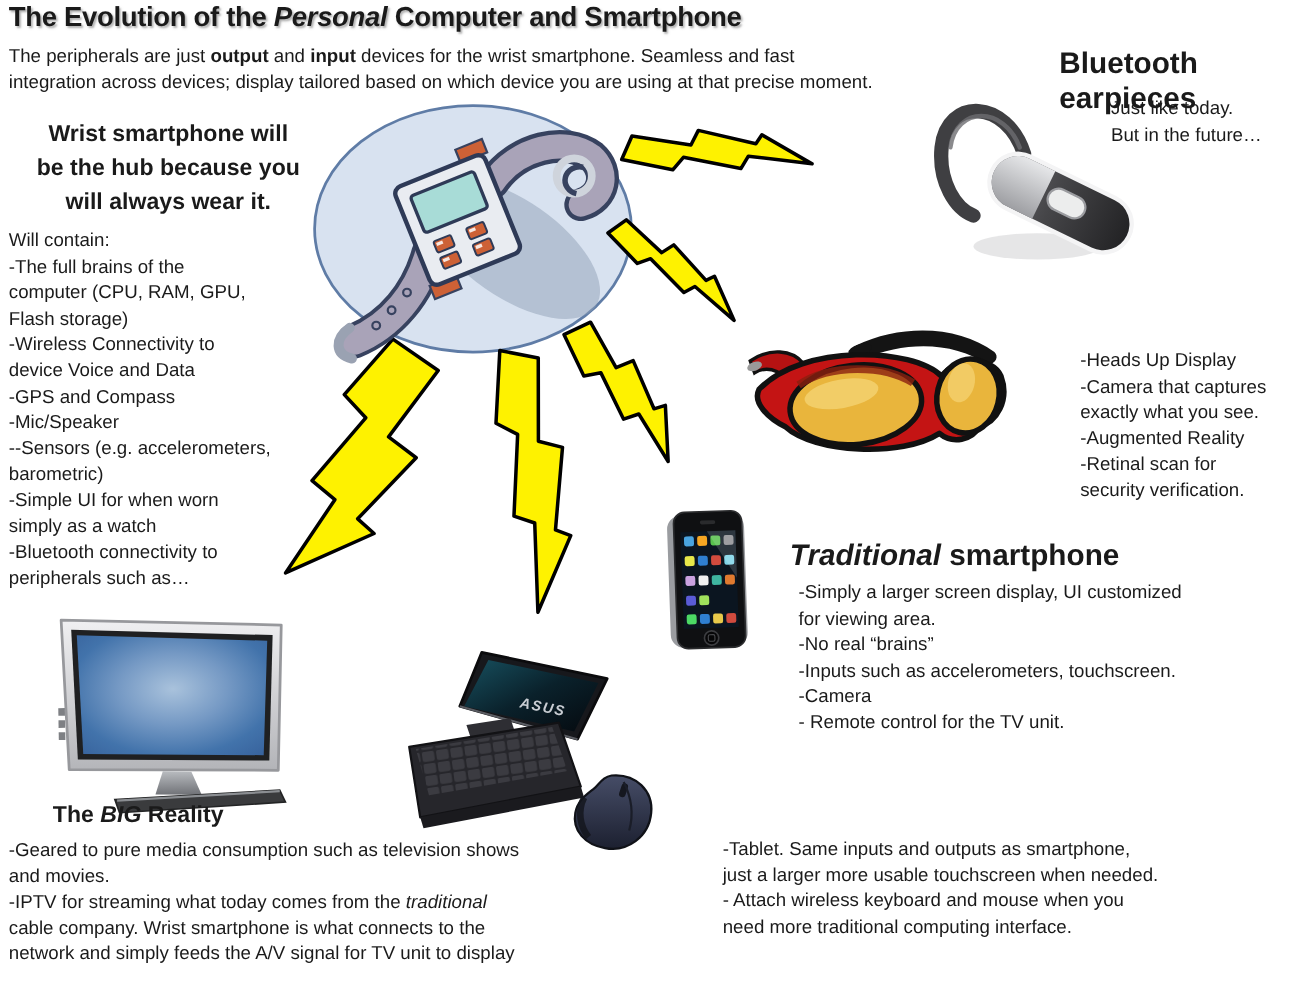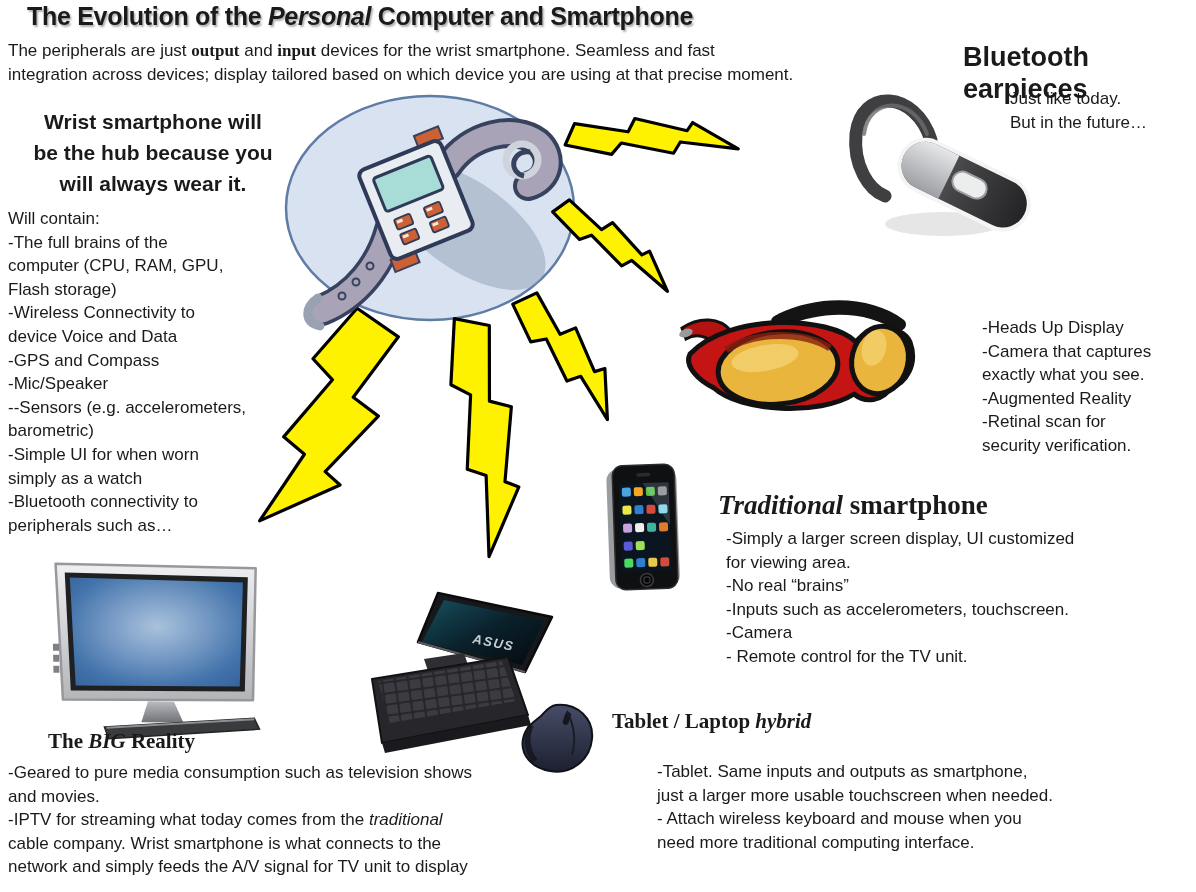--- a/index.html
+++ b/index.html
@@ -1,26 +1,26 @@
 <!DOCTYPE html>
 <html><head>
 <meta charset="utf-8">
 <style>
   html,body{margin:0;padding:0;background:#ffffff;}
   .slide{position:relative;width:1196px;height:892px;background:#ffffff;overflow:hidden;
          font-family:"Liberation Sans",sans-serif;color:#1a1a1a;}
   .art{position:absolute;left:0;top:0;}
   .txt{position:absolute;white-space:pre-line;}
   .title{font-size:25px;font-weight:bold;letter-spacing:-0.3px;
-         text-shadow:1.5px 1.5px 2px rgba(110,110,110,0.55);margin-left:19px;}
+         text-shadow:1.5px 1.5px 2px rgba(110,110,110,0.55);}
   .body{font-size:17px;line-height:23.6px;}
   .h{font-weight:bold;font-size:27px;line-height:1.2;}
   .h21{font-size:21px;}
   .big{font-size:21px;font-weight:bold;line-height:31px;text-align:center;}
-  .b{font-weight:bold;font-family:Liberation Serif, serif;}
+  .b{font-weight:bold;}
   .i{font-style:italic;}
 </style>
 </head>
 <body>
 
 <div class="slide">
 
   <svg class="art" width="1196" height="892" viewBox="0 0 1196 892">
     <defs>
       <path id="bolt" d="M30 0 L72 14 L52 88 L78 98 L50 170 L66 178 L10 240 L28 160 L6 150 L30 78 L8 64 Z" fill="#fef200" stroke="#000000" stroke-width="3.2" stroke-linejoin="round" vector-effect="non-scaling-stroke"></path>
@@ -231,21 +231,20 @@
 security verification.</div>
 
   <div class="txt body" style="left:726px;top:527px;width:400px">-Simply a larger screen display, UI customized
 for viewing area.
 -No real “brains”
 -Inputs such as accelerometers, touchscreen.
 -Camera
 - Remote control for the TV unit.</div>
   <div class="txt h" style="left:718px;top:489px;width:300px"><span class="b i">Traditional</span><span class="b"> smartphone</span></div>
 
-  <div class="txt h h21" style="left:612px;top:708px;width:300px"><span class="b">Tablet / Laptop </span><span class="b i">hybrid</span></div>
   <div class="txt body" style="left:657px;top:760px;width:420px">-Tablet.  Same inputs and outputs as smartphone,
 just a larger more usable touchscreen when needed.
 - Attach wireless keyboard and mouse when you
 need more traditional computing interface.</div>
 
   <div class="txt h h21" style="left:48px;top:728px;width:260px"><span class="b">The </span><span class="b i">BIG</span><span class="b"> Reality</span></div>
   <div class="txt body" style="left:8px;top:761px;width:540px"><span>-Geared to pure media consumption such as television shows
 and movies.
 -IPTV for streaming what today comes from the </span><span class="i">traditional</span><span>
 cable company.  Wrist smartphone is what connects to the

